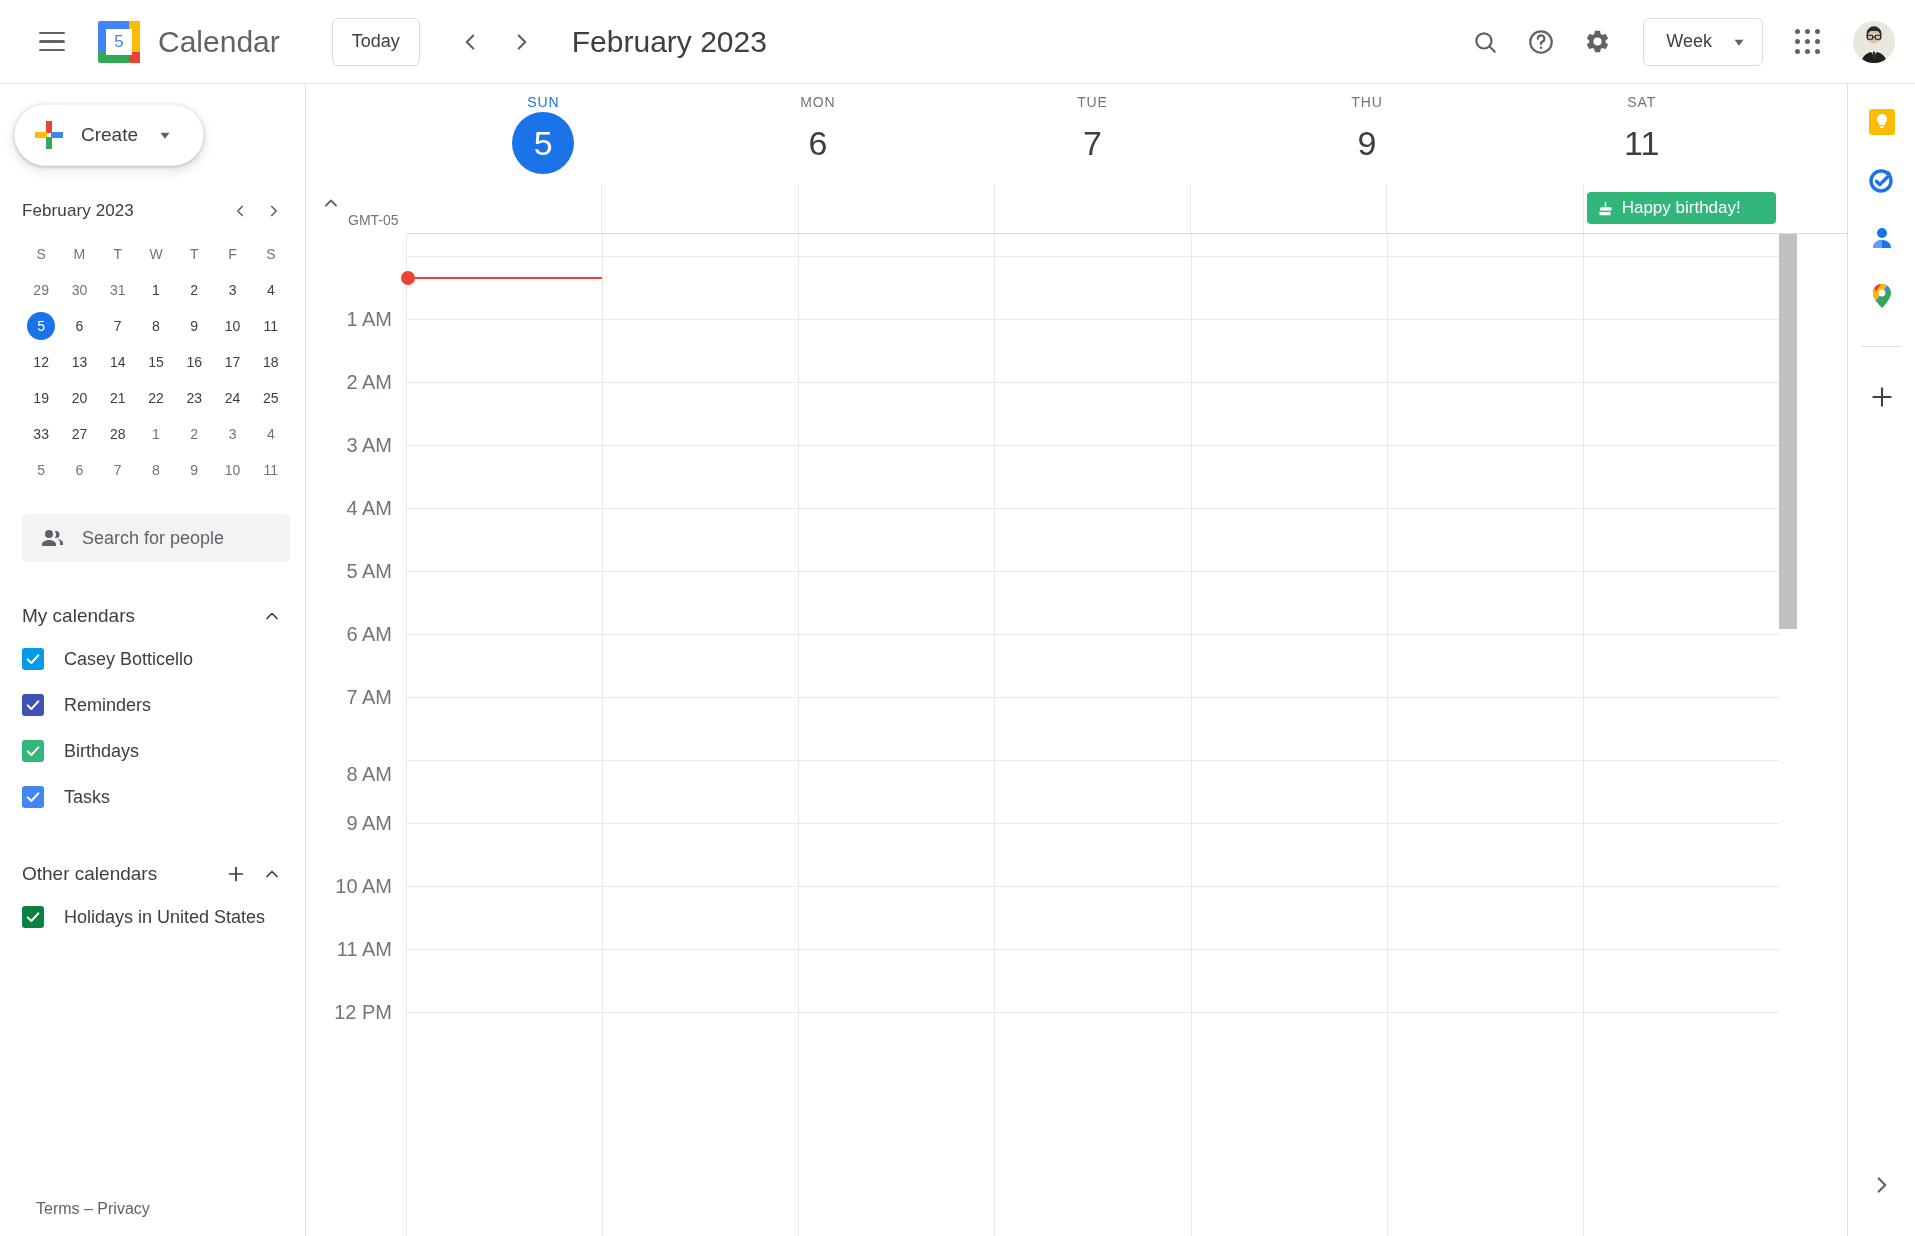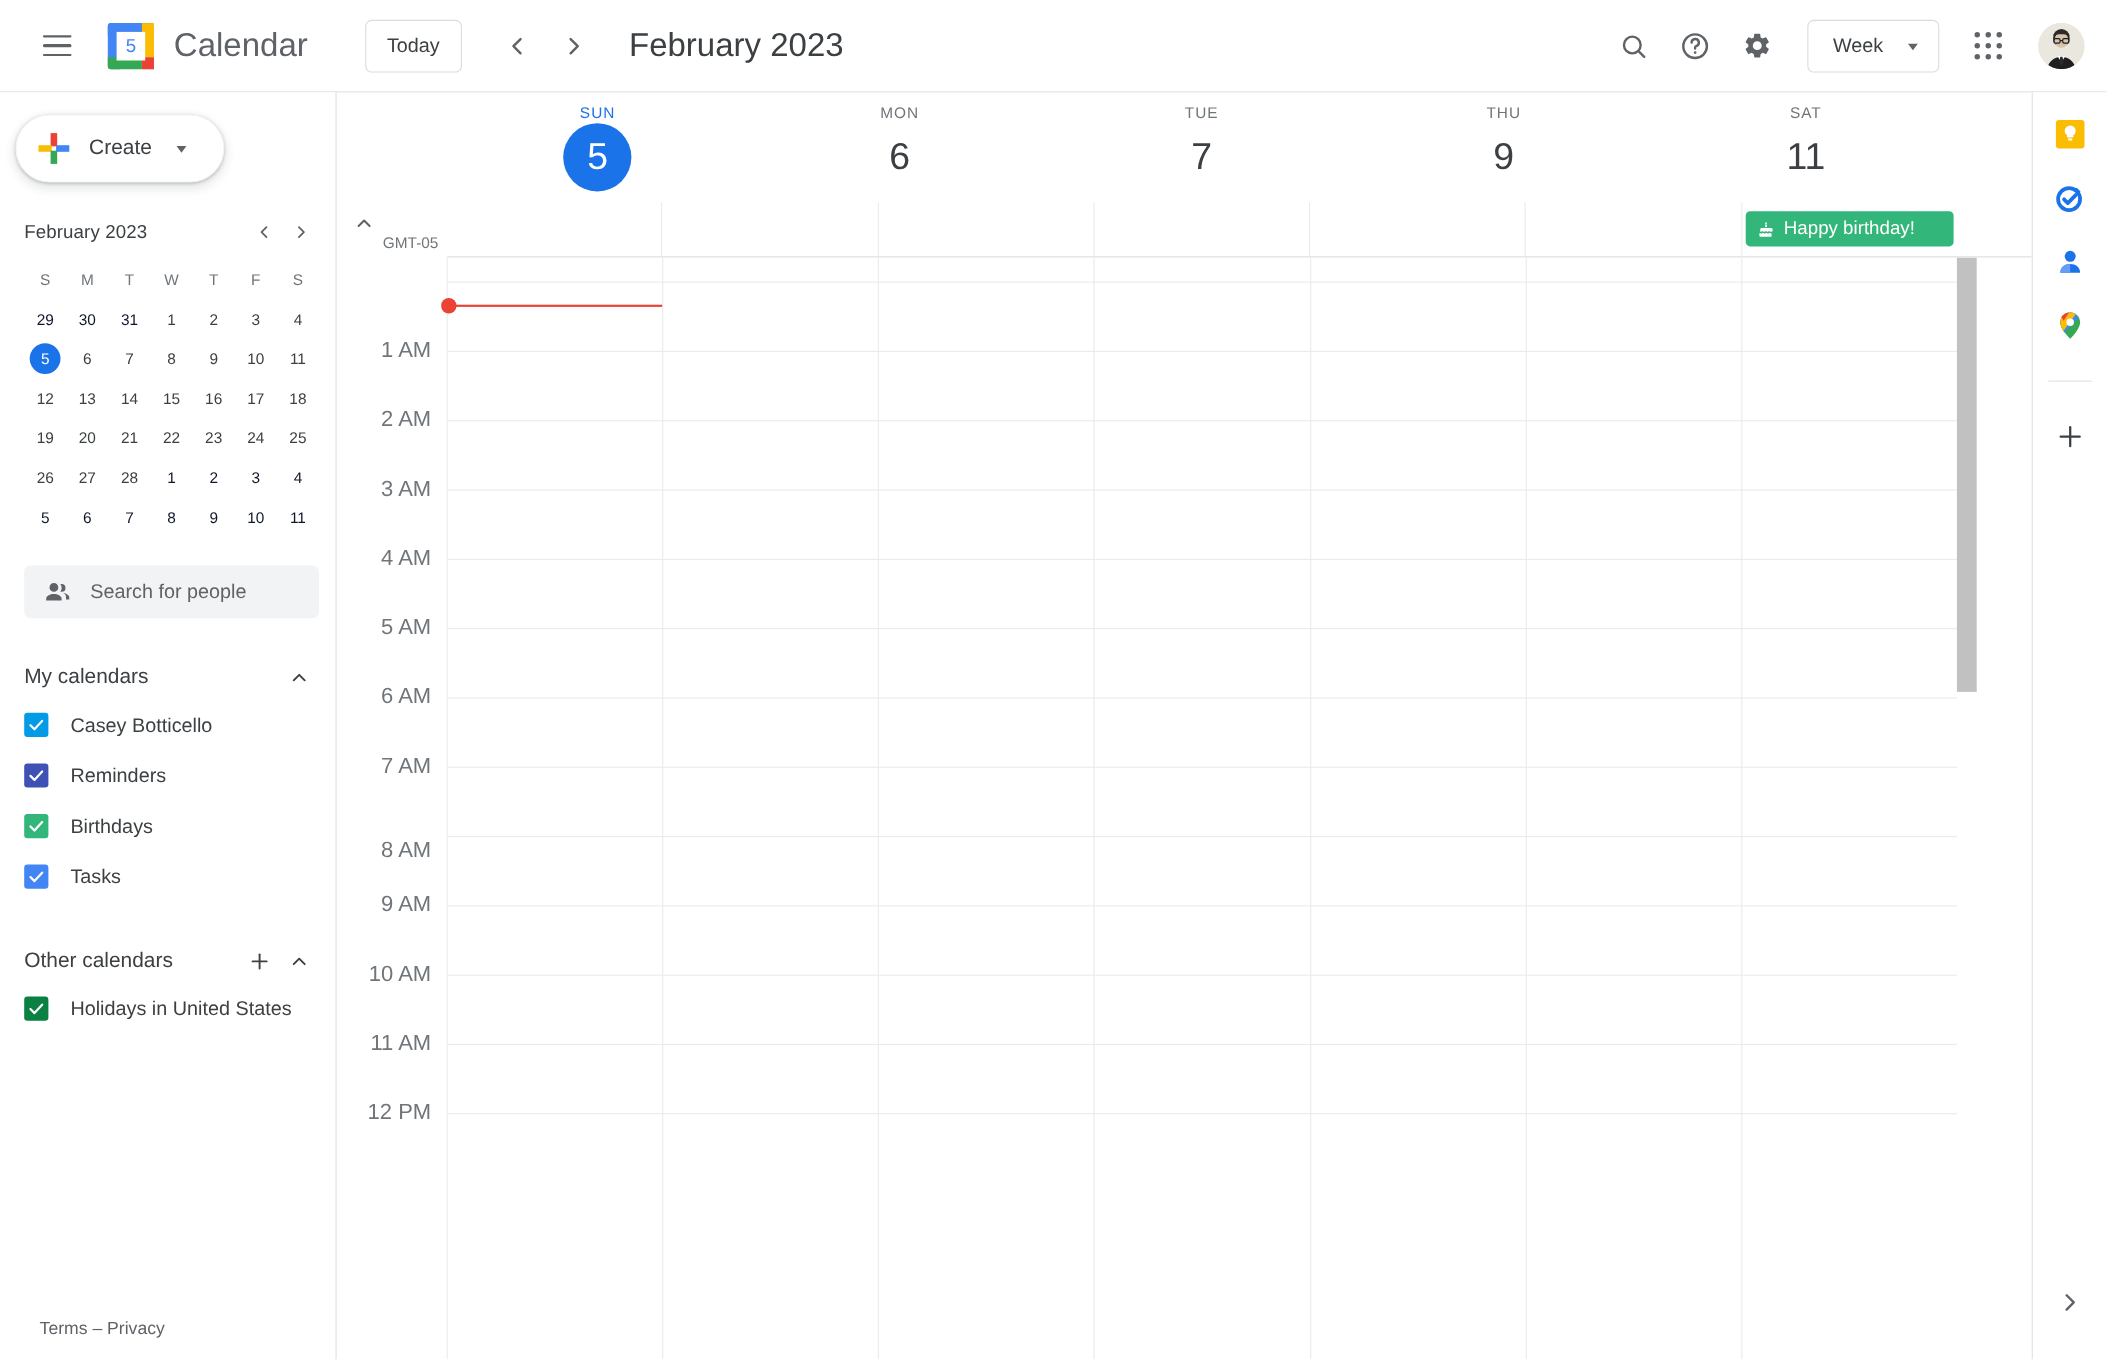--- a/index.html
+++ b/index.html
@@ -74,21 +74,21 @@
   .create-caret { margin-left:18px; }
 
   .mini-cal { margin: 28px 14px 0 22px; }
   .mini-head { display:flex; align-items:center; height:34px; margin-bottom: 8px; }
   .mini-title { font-size:17px; color:#3c4043; font-weight:500; flex:1 1 auto; letter-spacing:.1px;}
   .mini-nav { width:34px; height:34px; border-radius:50%; display:flex; align-items:center; justify-content:center; cursor:pointer; color:#5f6368; }
   table.mini-grid { border-collapse:collapse; width: 268px; table-layout:fixed; }
   table.mini-grid th { font-size:14px; color:#70757a; font-weight:400; height:36px; text-align:center; }
   table.mini-grid td { height:36px; text-align:center; padding:0; }
   .dcell { width:28px; height:28px; line-height:28px; margin:0 auto; border-radius:50%; font-size:14px; color:#3c4043; cursor:pointer; }
-  .dcell.out { color:#0f172a; }
+  .dcell.out { color:#737373; }
   .dcell.today { background:#1a73e8; color:#fff; }
 
   .people-search {
     margin: 26px 14px 0 22px; height: 48px; width: 268px; background:#f1f3f4; border-radius:6px;
     display:flex; align-items:center; padding-left: 18px; gap:18px; cursor:text;
   }
   .people-search span.ph { font-size:18px; color:#5f6368; }
 
   .cal-section { margin: 34px 14px 0 22px; width: 268px; }
   .cal-sec-head { display:flex; align-items:center; height:40px; }
@@ -382,21 +382,21 @@
                 </td>
                 <td>
                   <div class="dcell">24</div>
                 </td>
                 <td>
                   <div class="dcell">25</div>
                 </td>
               </tr>
               <tr>
                 <td>
-                  <div class="dcell">26</div>
+                  <div class="dcell">33</div>
                 </td>
                 <td>
                   <div class="dcell">27</div>
                 </td>
                 <td>
                   <div class="dcell">28</div>
                 </td>
                 <td>
                   <div class="dcell out">1</div>
                 </td>

